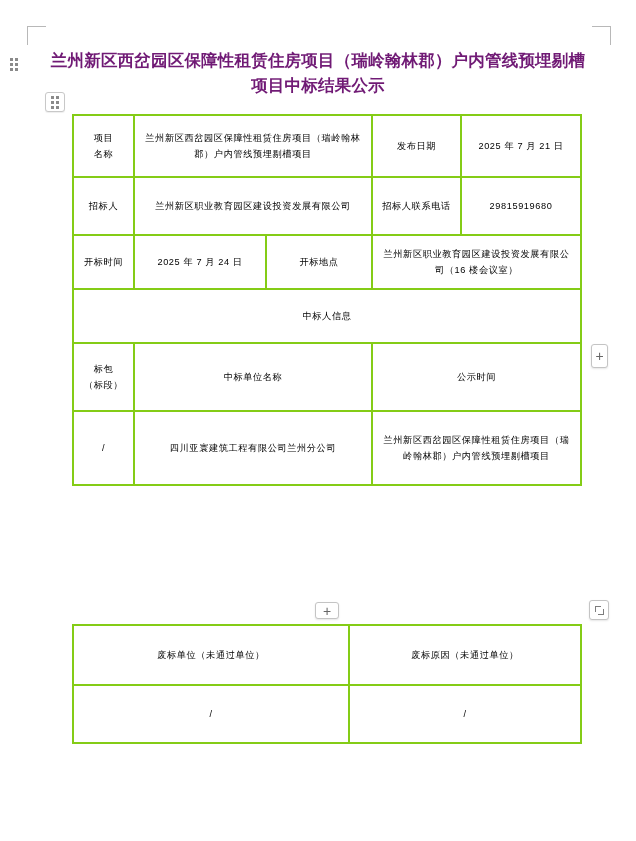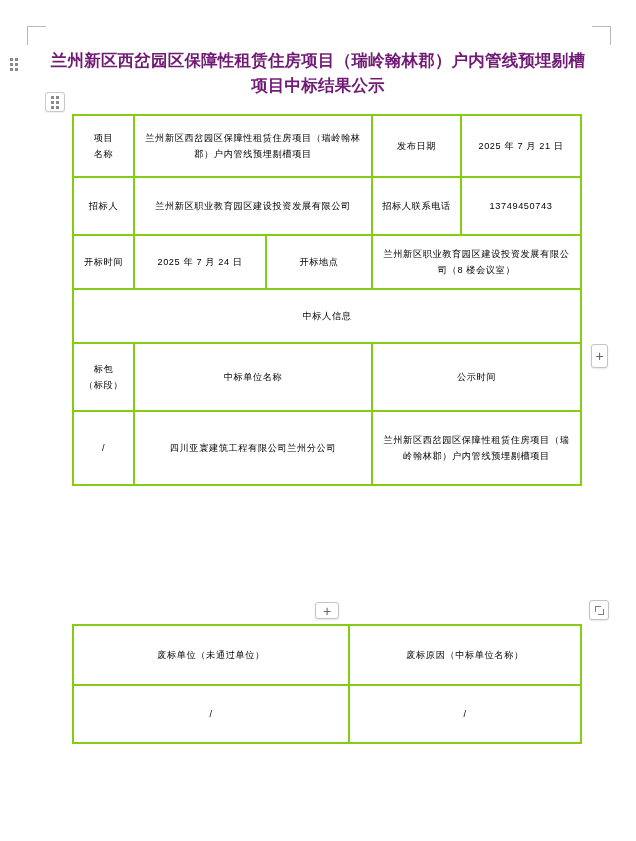--- a/index.html
+++ b/index.html
@@ -214,28 +214,28 @@
         </td>
         <td colspan="2">兰州新区西岔园区保障性租赁住房项目（瑞岭翰林郡）户内管线预埋剔槽项目</td>
         <td>发布日期</td>
         <td>2025 年 7 月 21 日</td>
       </tr>
 
       <tr class="r-med">
         <td>招标人</td>
         <td colspan="2">兰州新区职业教育园区建设投资发展有限公司</td>
         <td>招标人联系电话</td>
-        <td>13749450743</td>
+        <td>29815919680</td>
       </tr>
 
       <tr class="r-info">
         <td>开标时间</td>
         <td>2025 年 7 月 24 日</td>
         <td>开标地点</td>
-        <td colspan="2">兰州新区职业教育园区建设投资发展有限公司（8 楼会议室）</td>
+        <td colspan="2">兰州新区职业教育园区建设投资发展有限公司（16 楼会议室）</td>
       </tr>
 
 
       <tr class="r-info">
         <td colspan="5">中标人信息</td>
       </tr>
 
       <tr class="r-head">
         <td>
           <span class="cell-wrap">标包</span>
@@ -254,21 +254,21 @@
   </table>
 
   <table id="reject-table" class="doc-table">
     <colgroup>
       <col style="width:276px">
       <col style="width:232px">
     </colgroup>
     <tbody>
       <tr class="r-rej-head">
         <td>废标单位（未通过单位）</td>
-        <td>废标原因（中标单位名称）</td>
+        <td>废标原因（未通过单位）</td>
       </tr>
       <tr class="r-rej-body">
         <td>/</td>
         <td>/</td>
       </tr>
     </tbody>
   </table>
 
   <div class="ctl-btn ctl-plus-right">+</div>
 

